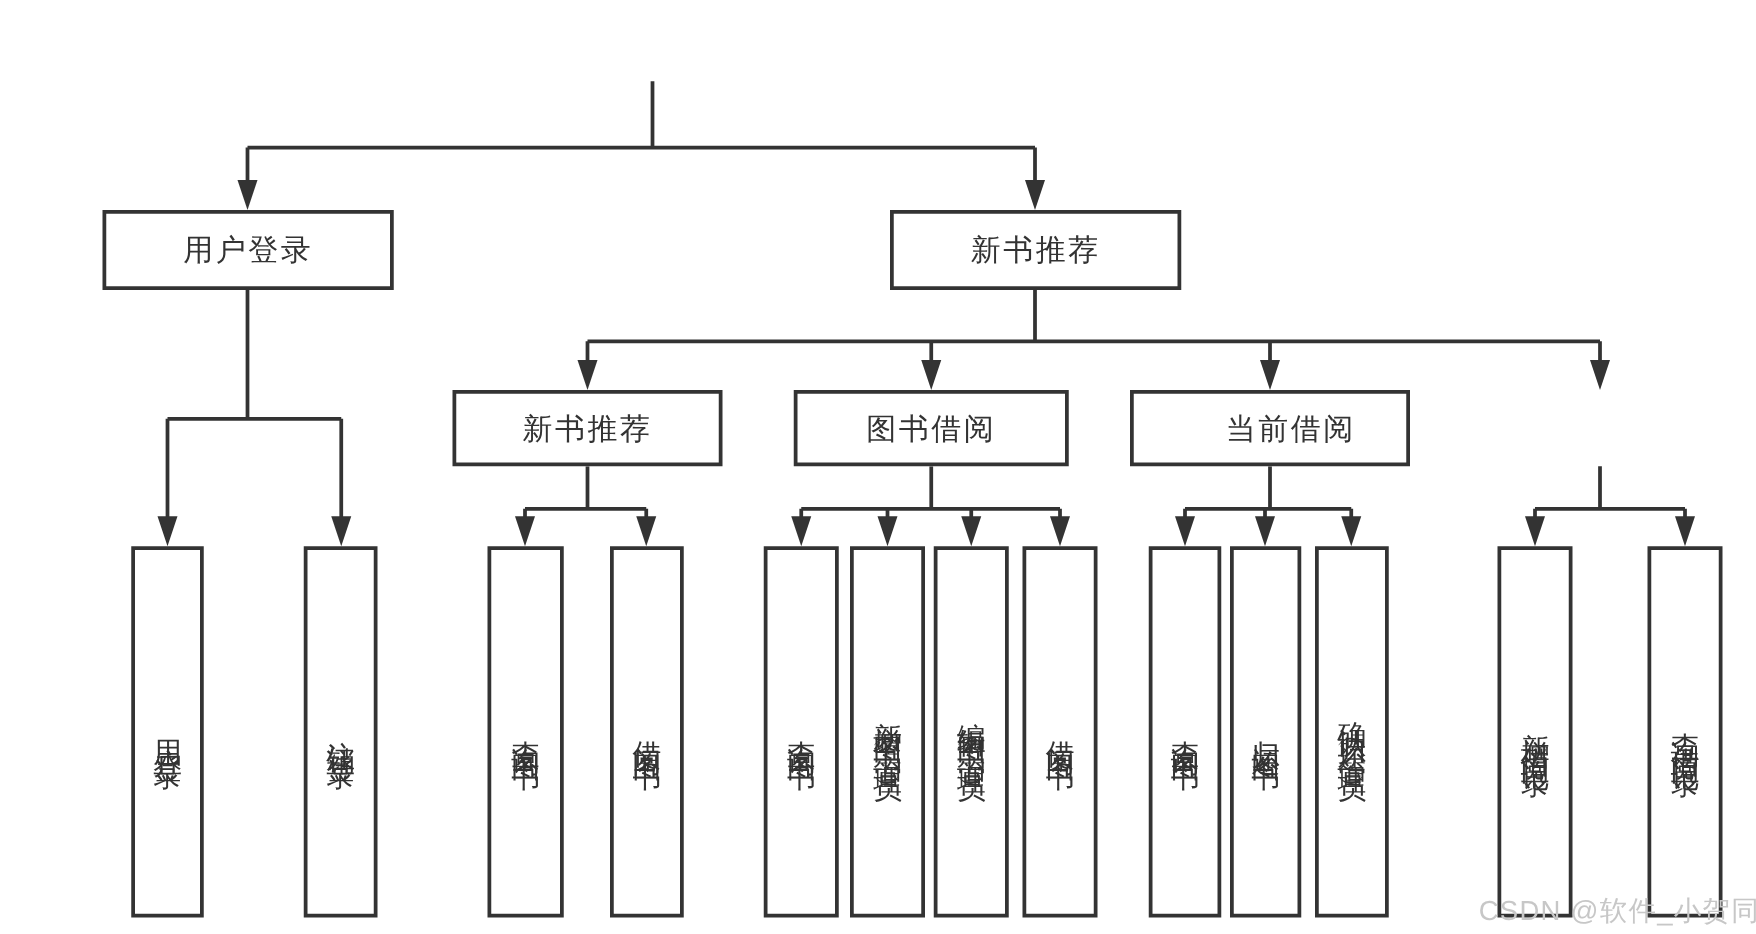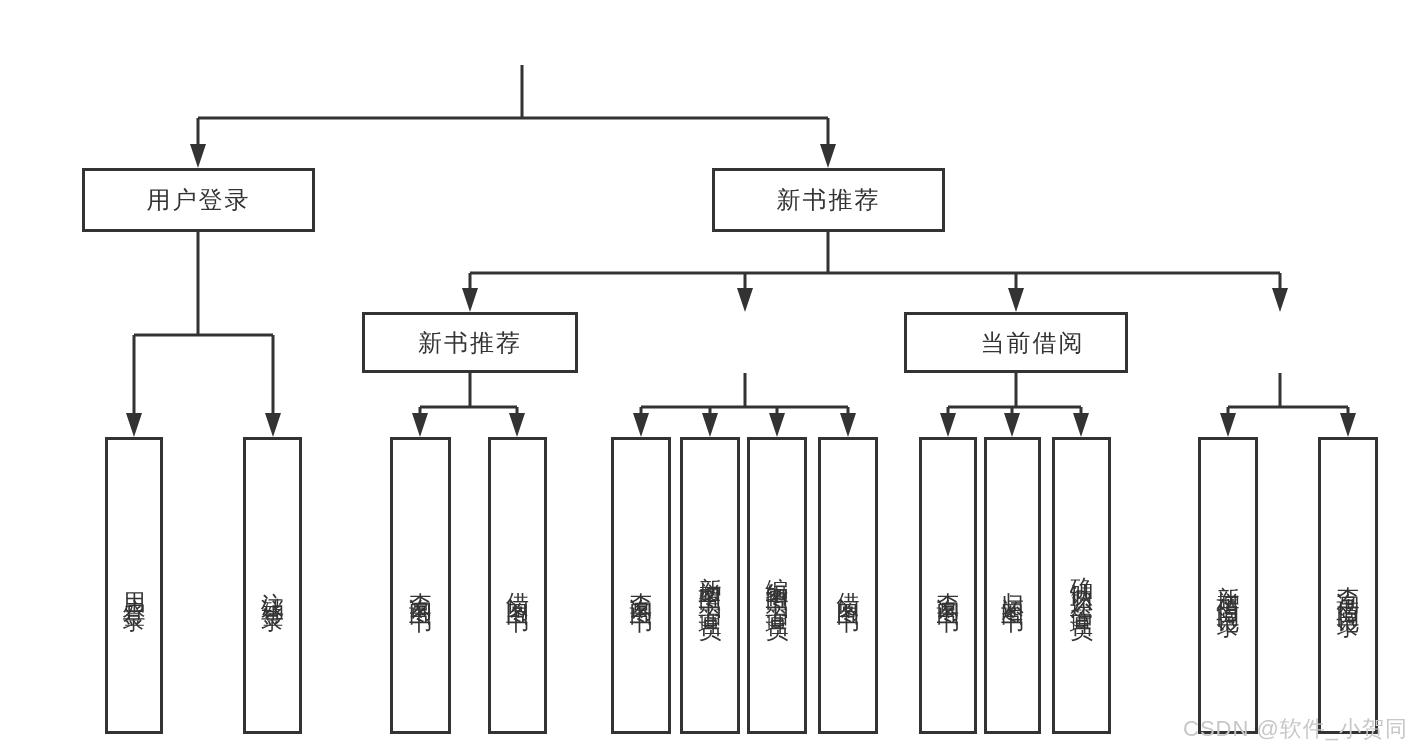--- a/index.html
+++ b/index.html
@@ -105,20 +105,21 @@
       <polygon points="1220,413 1236,413 1228,437"></polygon>
       <polygon points="1340,413 1356,413 1348,437"></polygon>
     </g>
   </svg>
 
 
   <div class="node h" style="left:82px; top:168px; width:233px; height:64px;">用户登录</div>
   <div class="node h" style="left:712px; top:168px; width:233px; height:64px;">新书推荐</div>
 
   <div class="node h" style="left:362px; top:312px; width:216px; height:61px;">新书推荐</div>
+  <div class="node h" style="left:635px; top:312px; width:220px; height:61px;">图书借阅</div>
   <div class="node h" style="left:904px; top:312px; width:224px; height:61px;padding-left:33px;">当前借阅</div>
 
   <div class="node v" style="left:105px; top:437px; width:58px; height:297px;">
     <span class="vtext">用户登录</span>
   </div>
   <div class="node v" style="left:243px; top:437px; width:59px; height:297px;">
     <span class="vtext">注销登录</span>
   </div>
 
   <div class="node v" style="left:390px; top:437px; width:61px; height:297px;">

